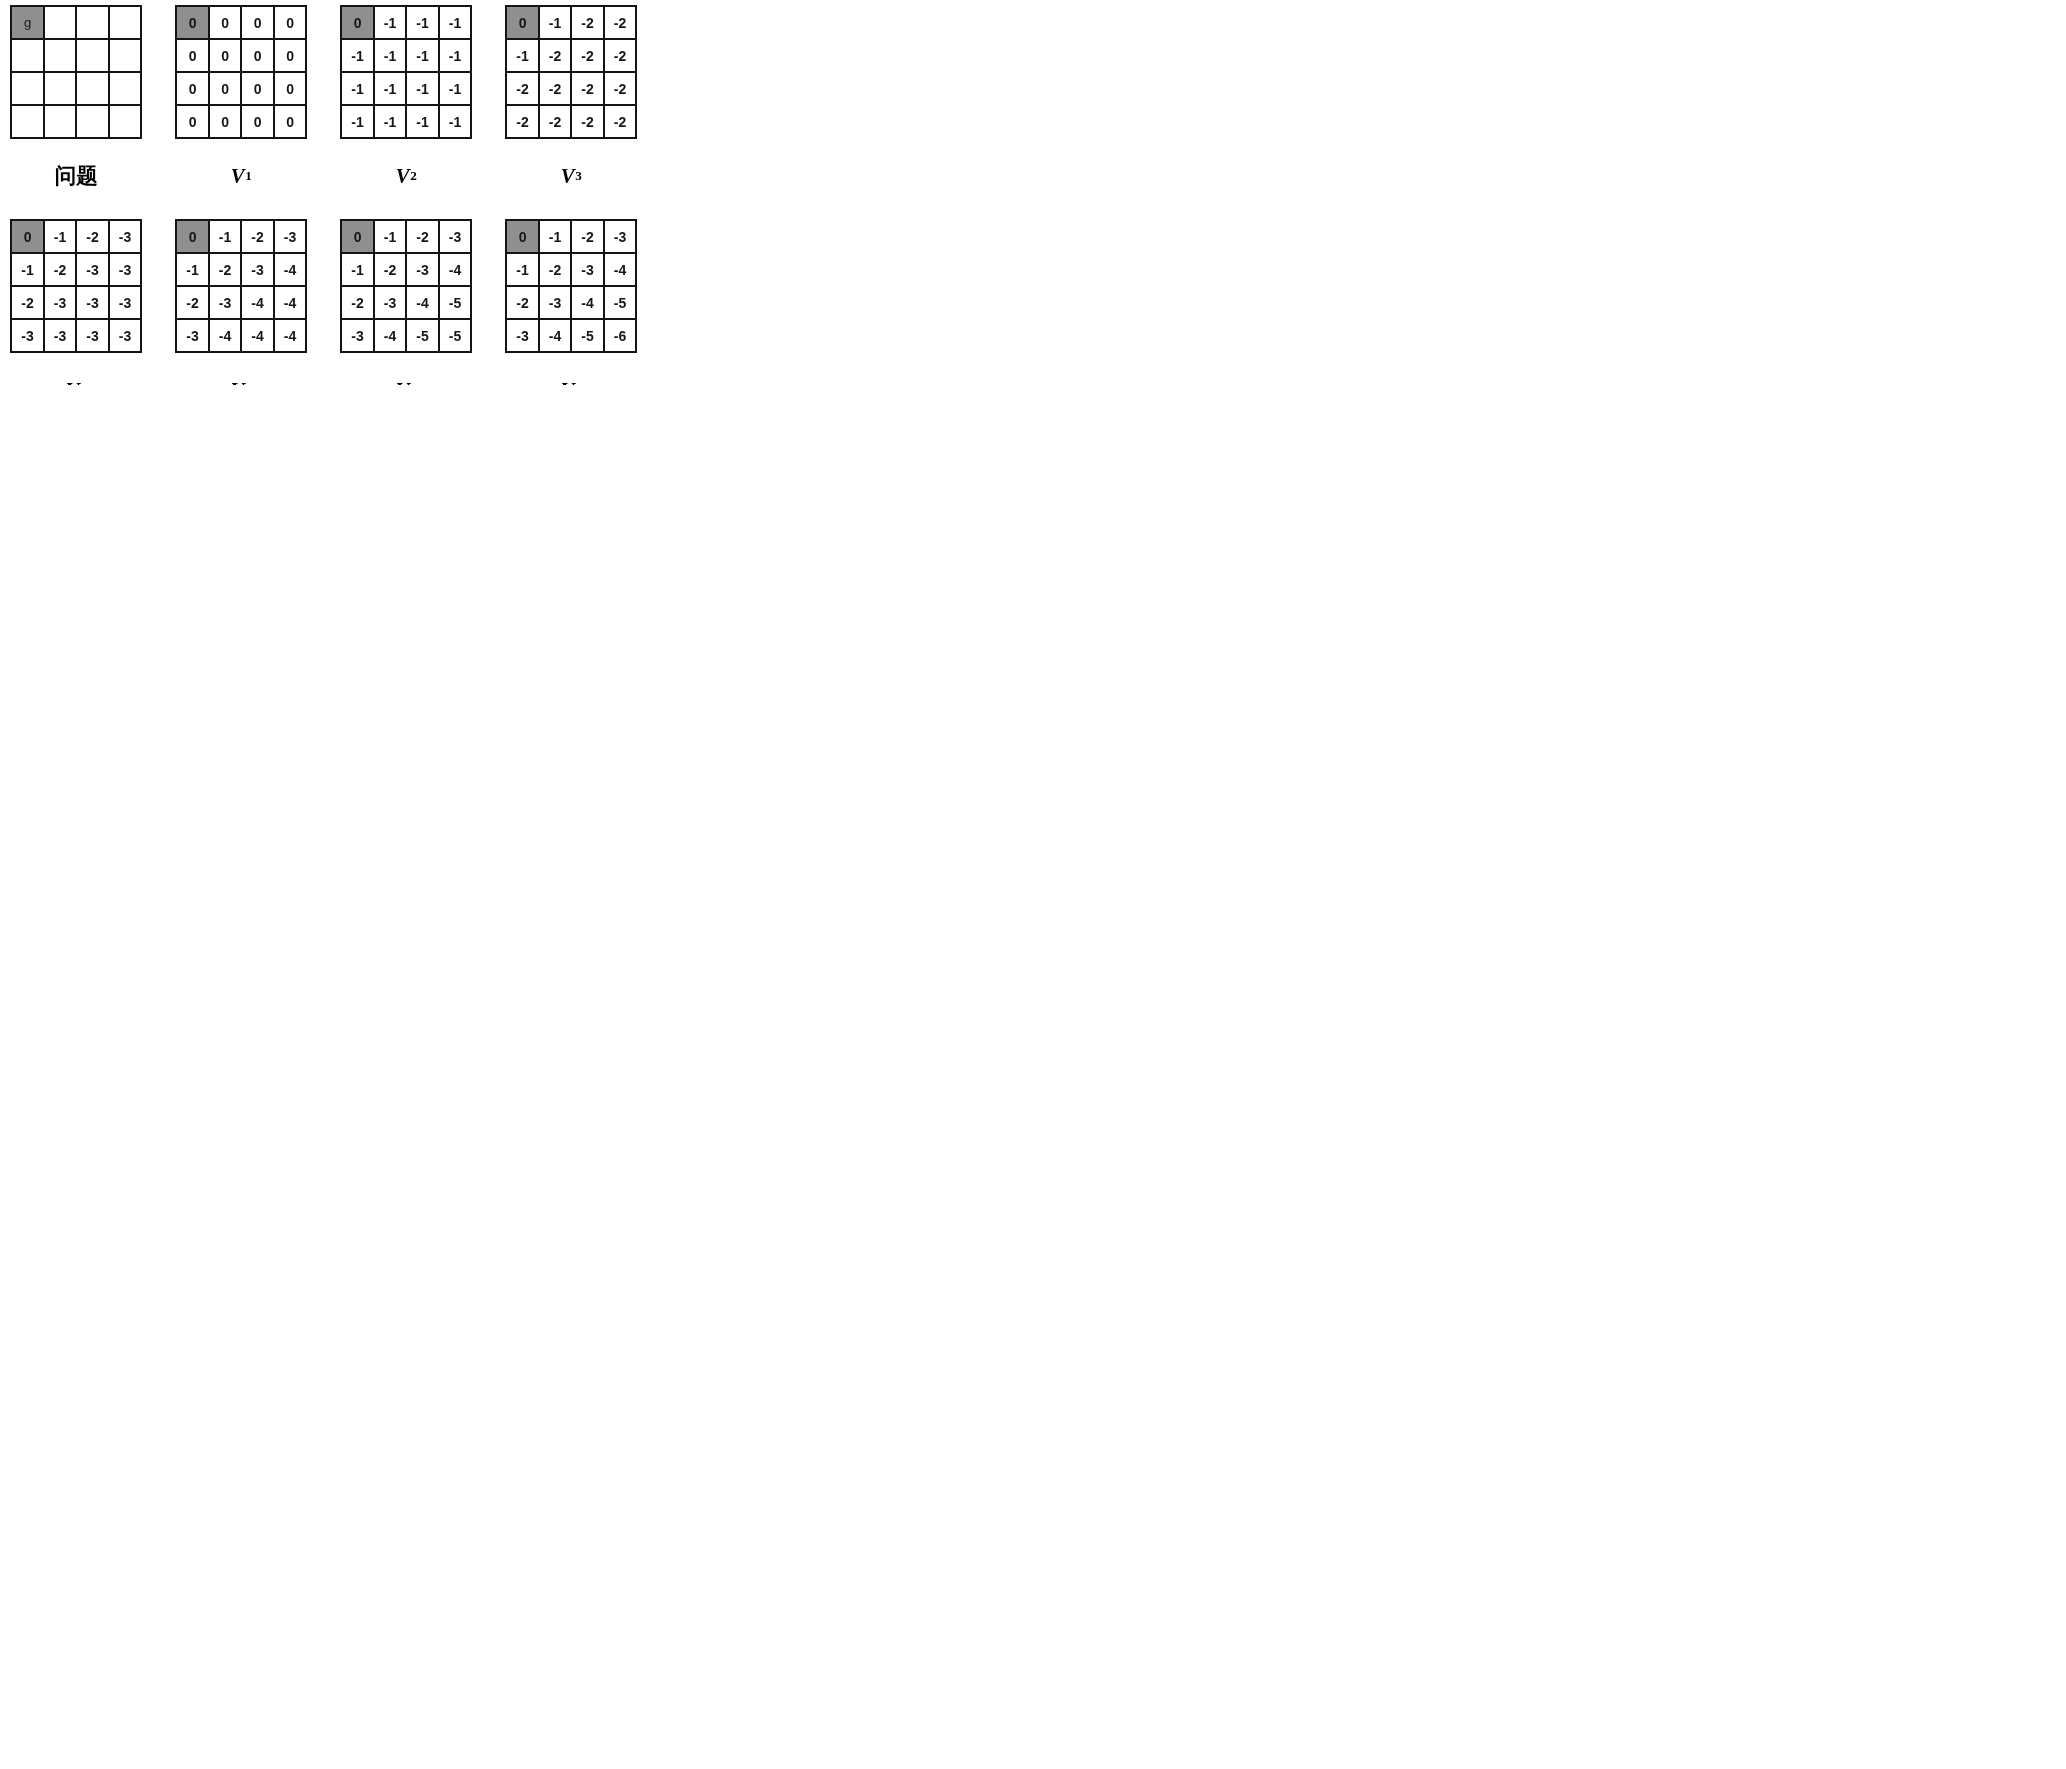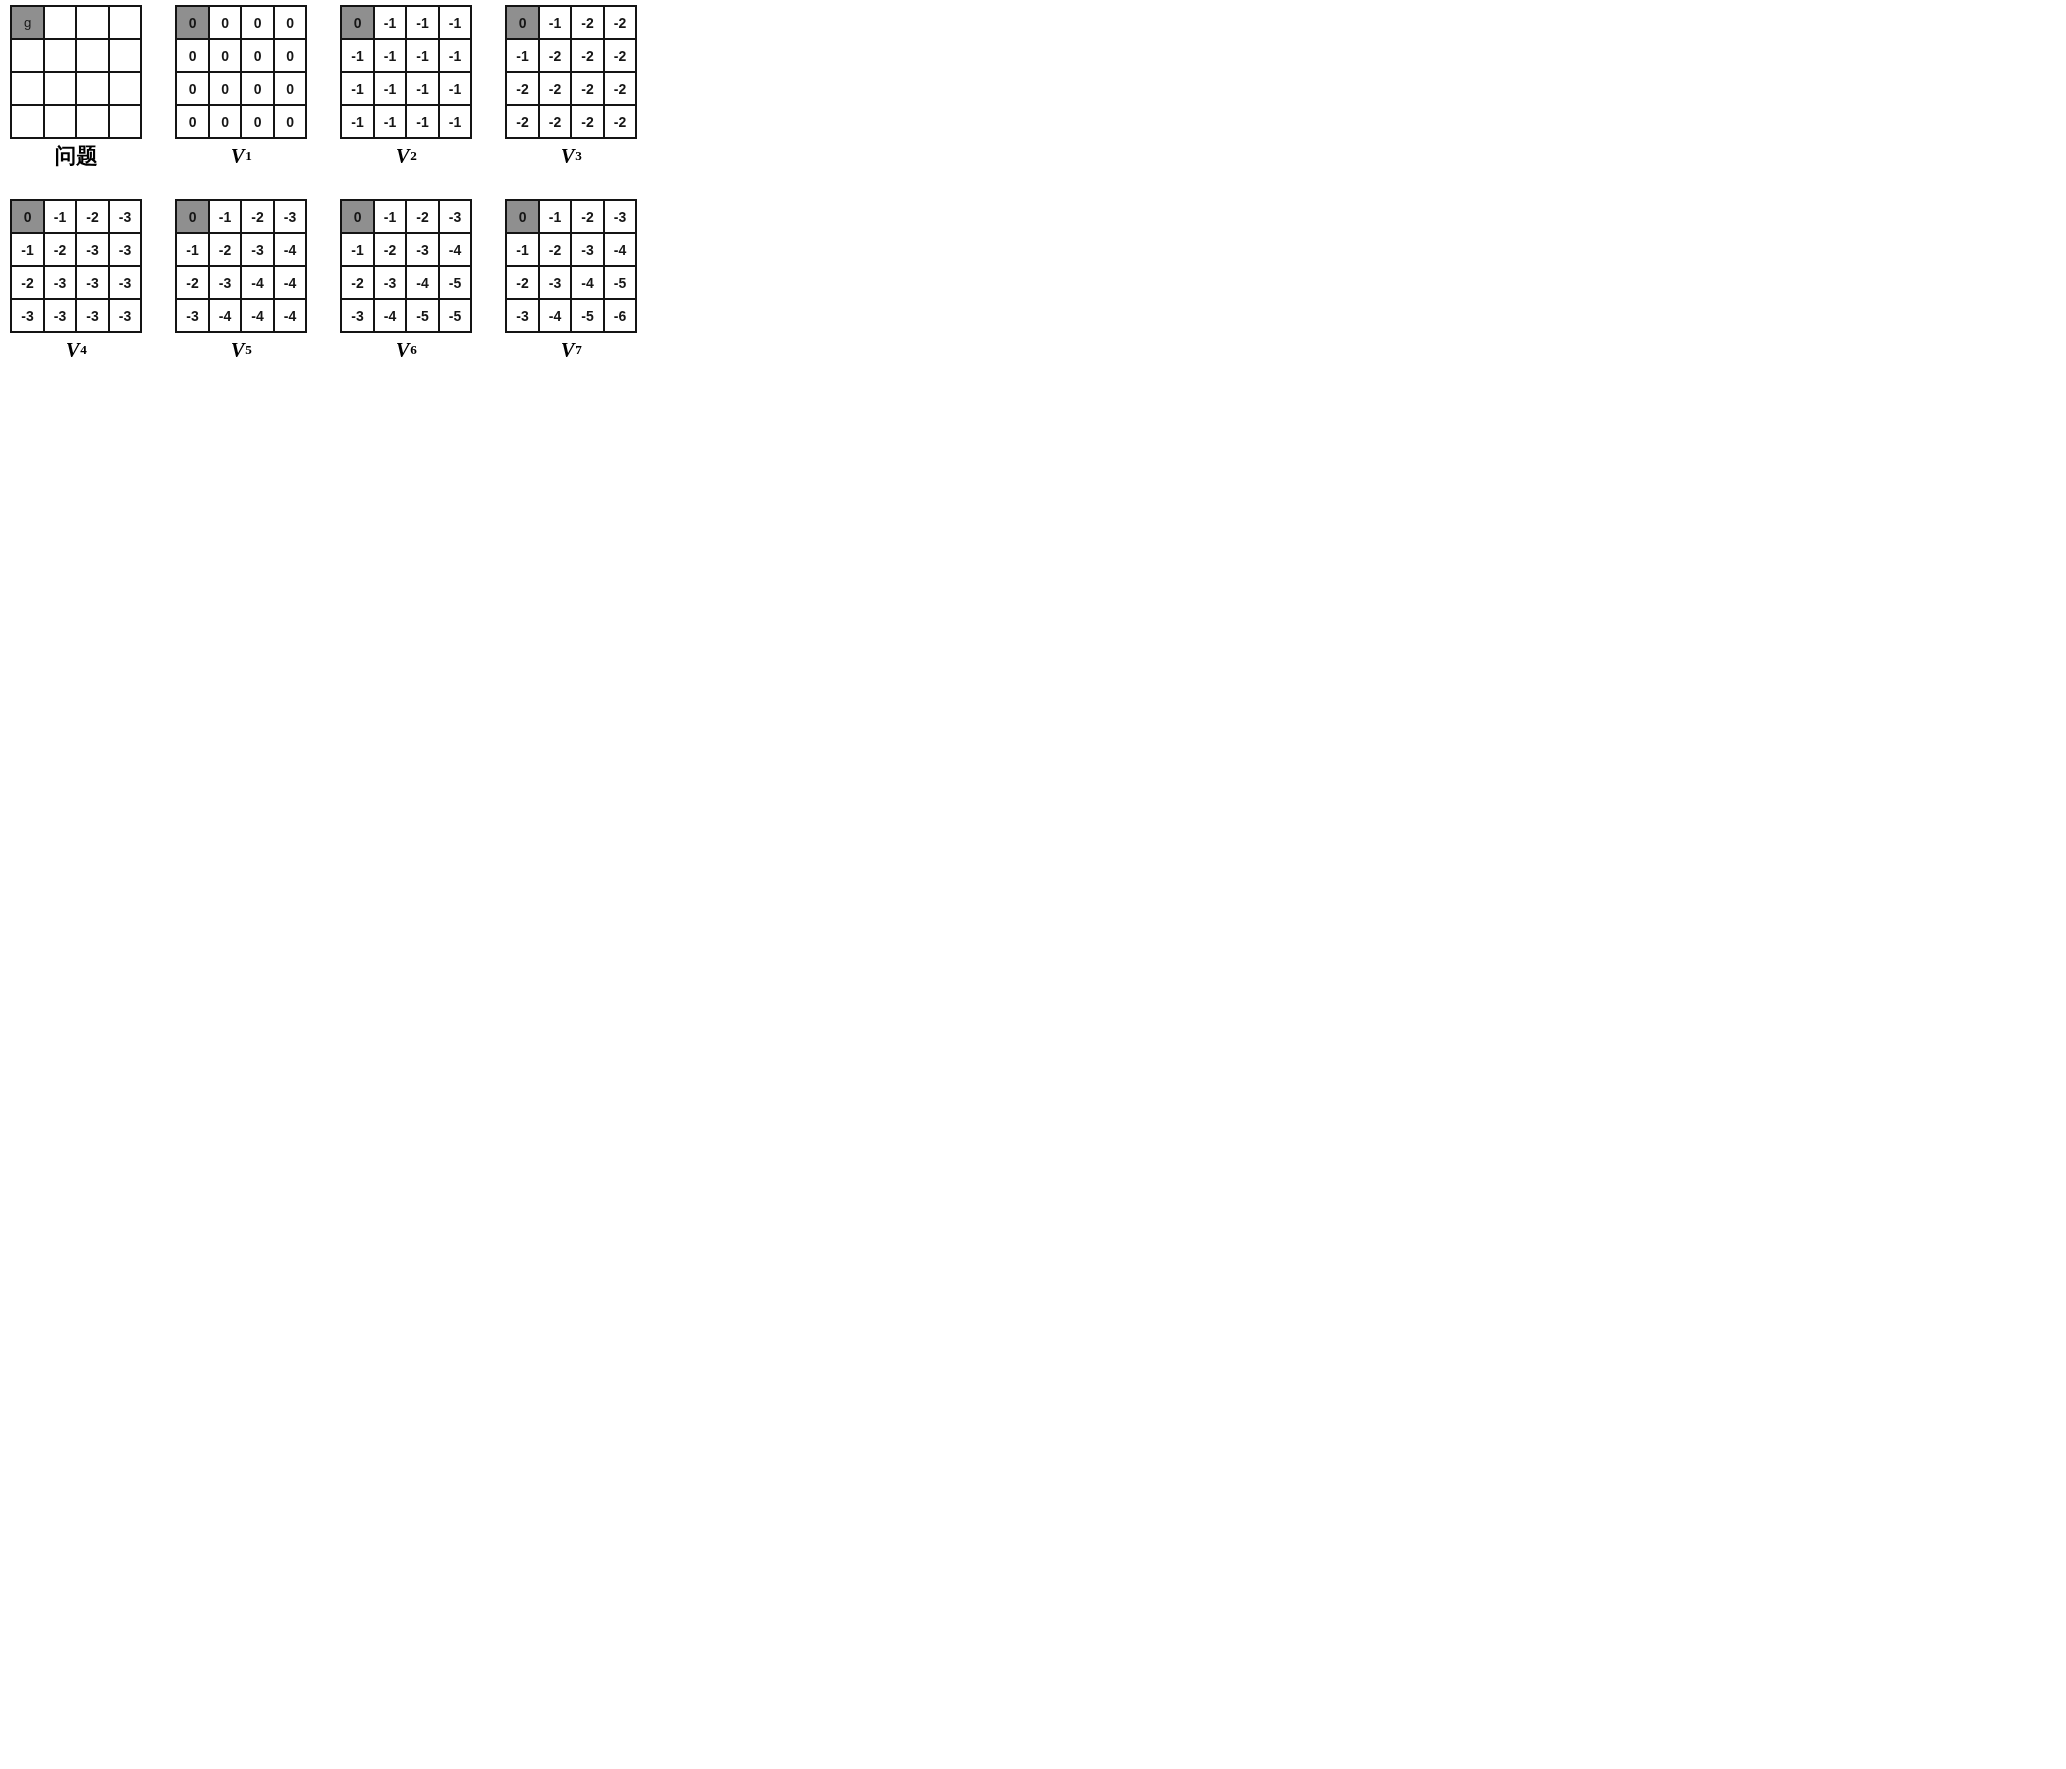--- a/index.html
+++ b/index.html
@@ -33,21 +33,21 @@
     box-sizing:border-box;
     border:0.6px solid var(--line);
     display:flex;align-items:center;justify-content:center;
     font-weight:700;font-size:14px;
     color:var(--text);
     background:#fff;
   }
   .cell.goal{background:var(--goal);}
   .panel-problem .cell{font-weight:400;font-size:13.2px;}
   .caption{
-    margin-top:2px;height:30px;
+    margin-top:22px;height:30px;
     display:flex;align-items:center;justify-content:center;
     color:#000;
   }
   .caption .vbase{
     font-family:"Liberation Serif", serif;
     font-style:italic;font-weight:700;
     font-size:20.7px;line-height:1;
   }
   .caption sub.vsub{
     font-family:"Liberation Serif", serif;

